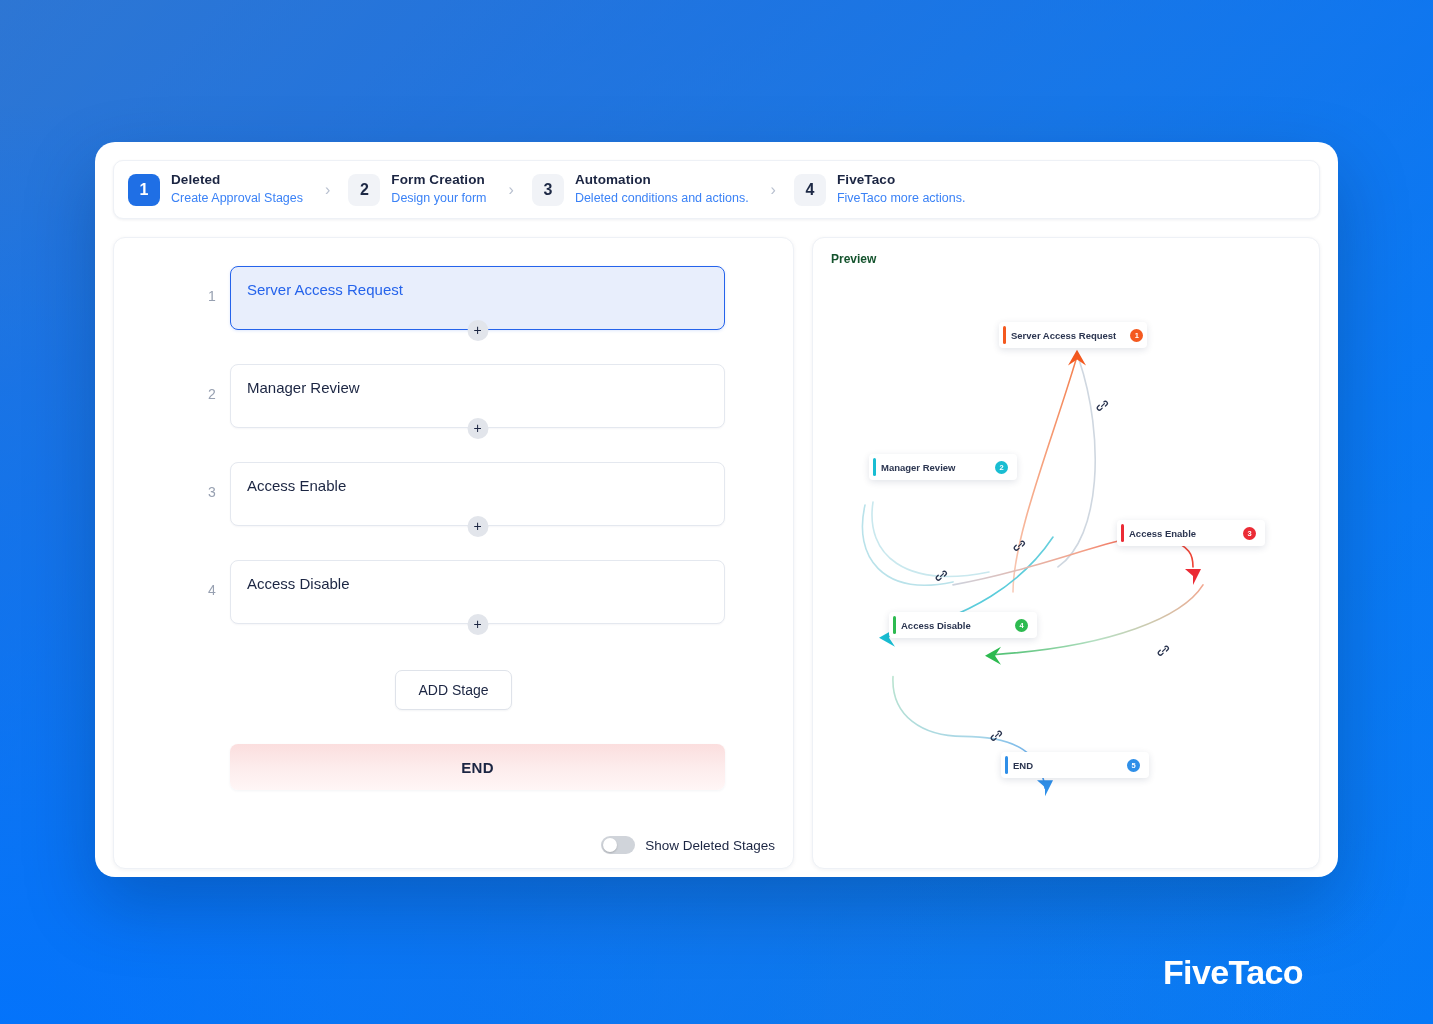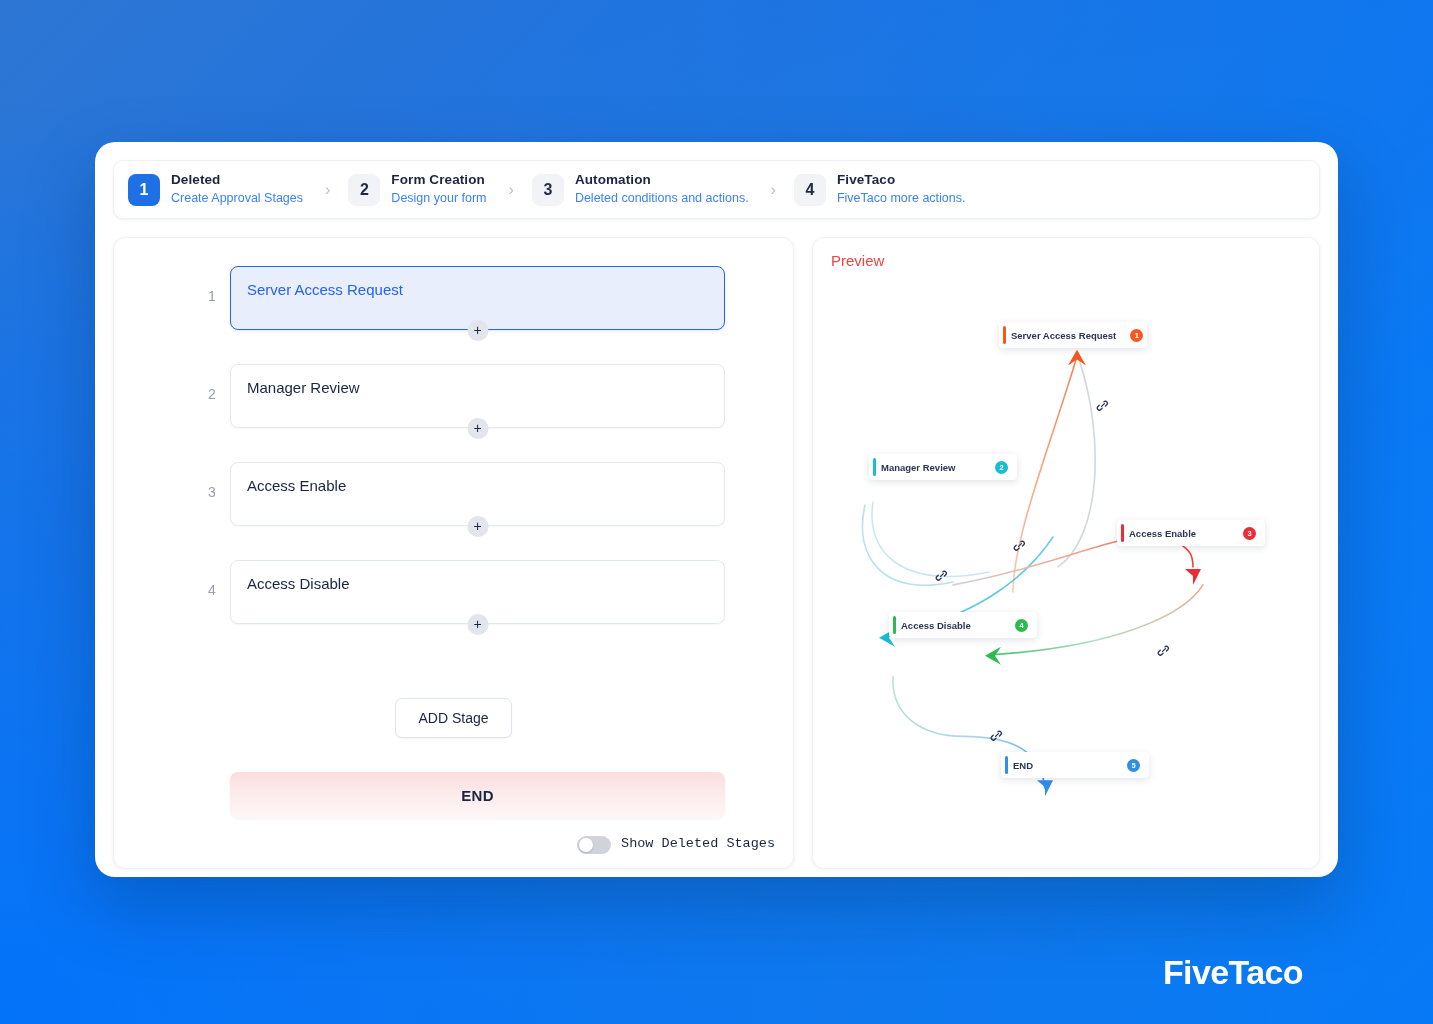--- a/index.html
+++ b/index.html
@@ -110,38 +110,37 @@
   .add-wrap { display: flex; justify-content: center; margin-top: 46px; }
   .add-btn {
     background: #ffffff;
     border: 1px solid #dfe3ea;
     border-radius: 7px;
     padding: 11px 22px;
     font-size: 14px; color: #1b2542;
     font-family: inherit;
     box-shadow: 0 1px 2px rgba(16,35,70,0.05);
     cursor: pointer;
-    margin-top: 28px;
   }
 
   .end-bar {
     margin: 34px 68px 0 116px;
     height: 46px;
     border-radius: 8px;
     background: linear-gradient(180deg, #fbdede 0%, #fdeded 55%, #fff6f6 100%);
     display: flex; align-items: center; justify-content: center;
     font-size: 15px; font-weight: bold; color: #1b2542;
     letter-spacing: .3px;
     box-shadow: 0 1px 3px rgba(16,35,70,0.05);
   }
 
   .toggle-row {
     position: absolute;
     right: 18px; bottom: 14px;
-    display: flex; align-items: flex-start; gap: 10px; font-family: Liberation Mono, monospace;
+    display: flex; align-items: center; gap: 10px;
   }
   .toggle {
     width: 34px; height: 18px;
     border-radius: 9px;
     background: #d0d4da;
     position: relative;
     cursor: pointer;
     flex: none;
   }
   .toggle::after {
@@ -152,21 +151,21 @@
     border-radius: 50%;
     background: #ffffff;
     box-shadow: 0 1px 2px rgba(0,0,0,0.2);
   }
   .toggle-label { font-size: 13.5px; color: #1b2542; }
 
   
   .preview-title {
     position: absolute;
     left: 18px; top: 14px;
-    font-size: 15px; font-weight: normal; color: #ef4444;
+    font-size: 12px; font-weight: bold; color: #14532d;
   }
   .canvas { position: absolute; inset: 0; }
 
   .node {
     position: absolute;
     height: 26px;
     background: #ffffff;
     border-radius: 4px;
     box-shadow: 0 2px 7px rgba(20,40,80,0.13);
     display: flex; align-items: center;

